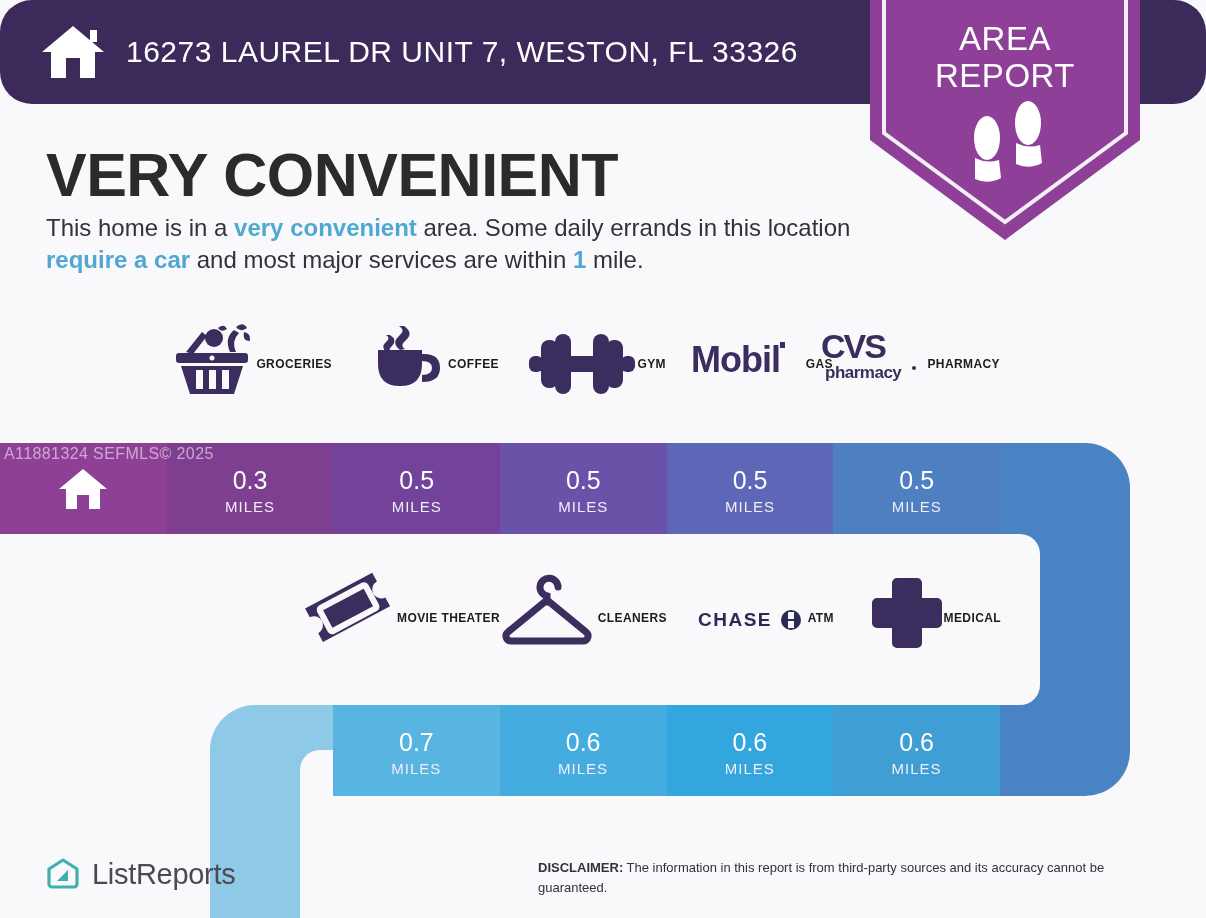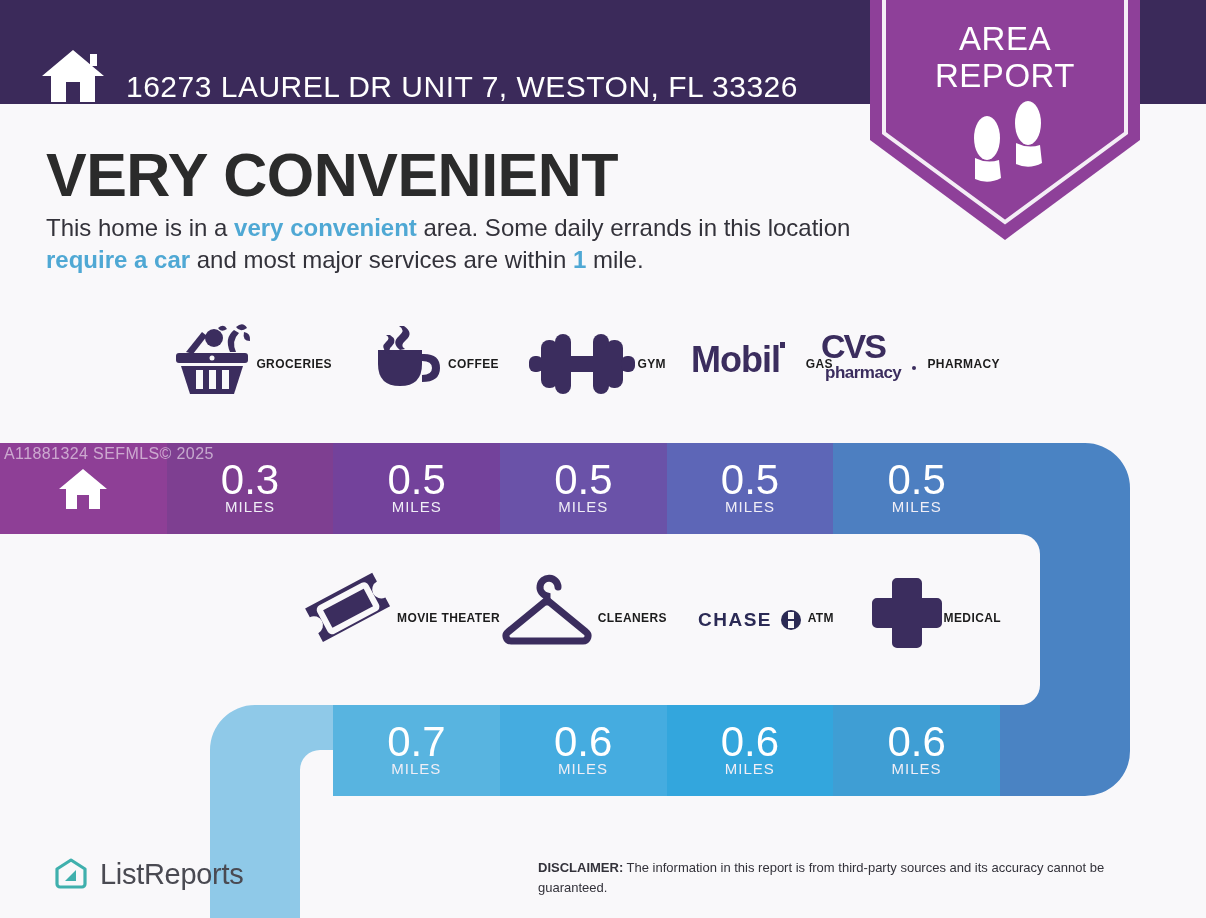--- a/index.html
+++ b/index.html
@@ -8,21 +8,21 @@
     background: #f9f8fa;
     font-family: "Liberation Sans", sans-serif;
     overflow: hidden;
   }
   #page { position: relative; width: 1206px; height: 918px; background: #f9f8fa; overflow: hidden; }
 
   
   .header {
     position: absolute; left: 0; top: 0; width: 1206px; height: 104px;
     background: #3b2a5a;
-    display: flex; align-items: flex-end;
+    display: flex; align-items: center; border-radius: 32px;
   }
   .header-home { margin-left: 40px; width: 66px; height: 56px; flex: none; }
   .header-address {
     margin-left: 20px; color: #ffffff; font-size: 30px; letter-spacing: 0.5px;
     font-weight: 400; white-space: nowrap;
   }
 
   
   .badge {
     position: absolute; left: 860px; top: -10px; width: 290px; height: 258px;
@@ -49,21 +49,21 @@
   .bars { position: absolute; left: 0; top: 0; width: 1206px; height: 918px; }
 
   .row { position: absolute; height: 91px; display: flex; }
   .row1 { left: 0; top: 443px; width: 1000px; }
   .row2 { left: 333px; top: 705px; width: 667px; }
 
   .seg {
     width: 167px; height: 91px; position: relative;
     display: flex; flex-direction: column; align-items: center; justify-content: center;
   }
-  .seg .val { color: #ffffff; font-size: 42px; line-height: 34px; font-weight: 400; }
+  .seg .val { color: #ffffff; font-size: 25px; line-height: 34px; font-weight: 400; }
   .seg .unit { color: #f0eef6; font-size: 15px; letter-spacing: 1px; margin-top: 1px; }
   .seg.home { align-items: center; justify-content: center; }
   .seg.home svg { width: 52px; height: 44px; }
 
   
   .iconrow { position: absolute; display: flex; }
   .iconrow1 { left: 165px; top: 318px; }
   .iconrow2 { left: 333px; top: 572px; }
   .iconcell {
     width: 167px; display: flex; flex-direction: row;
@@ -76,21 +76,21 @@
   }
 
   
   .watermark {
     position: absolute; left: 4px; top: 445px;
     color: rgba(255,255,255,0.55); font-size: 16px; letter-spacing: 0.4px;
     z-index: 7; pointer-events: none;
   }
 
   
-  .brand { position: absolute; left: 54px; top: 857px; display: flex; align-items: flex-end; z-index: 6; }
+  .brand { position: absolute; left: 46px; top: 857px; display: flex; align-items: flex-end; z-index: 6; }
   .brand-name { margin-left: 12px; font-size: 29px; color: #4a4a52; letter-spacing: -0.3px; }
   .disclaimer {
     position: absolute; left: 538px; top: 858px; width: 630px;
     font-size: 13px; line-height: 20px; color: #33323a;
   }
   .disclaimer b { font-weight: bold; }
 </style>
 </head>
 <body>
 

